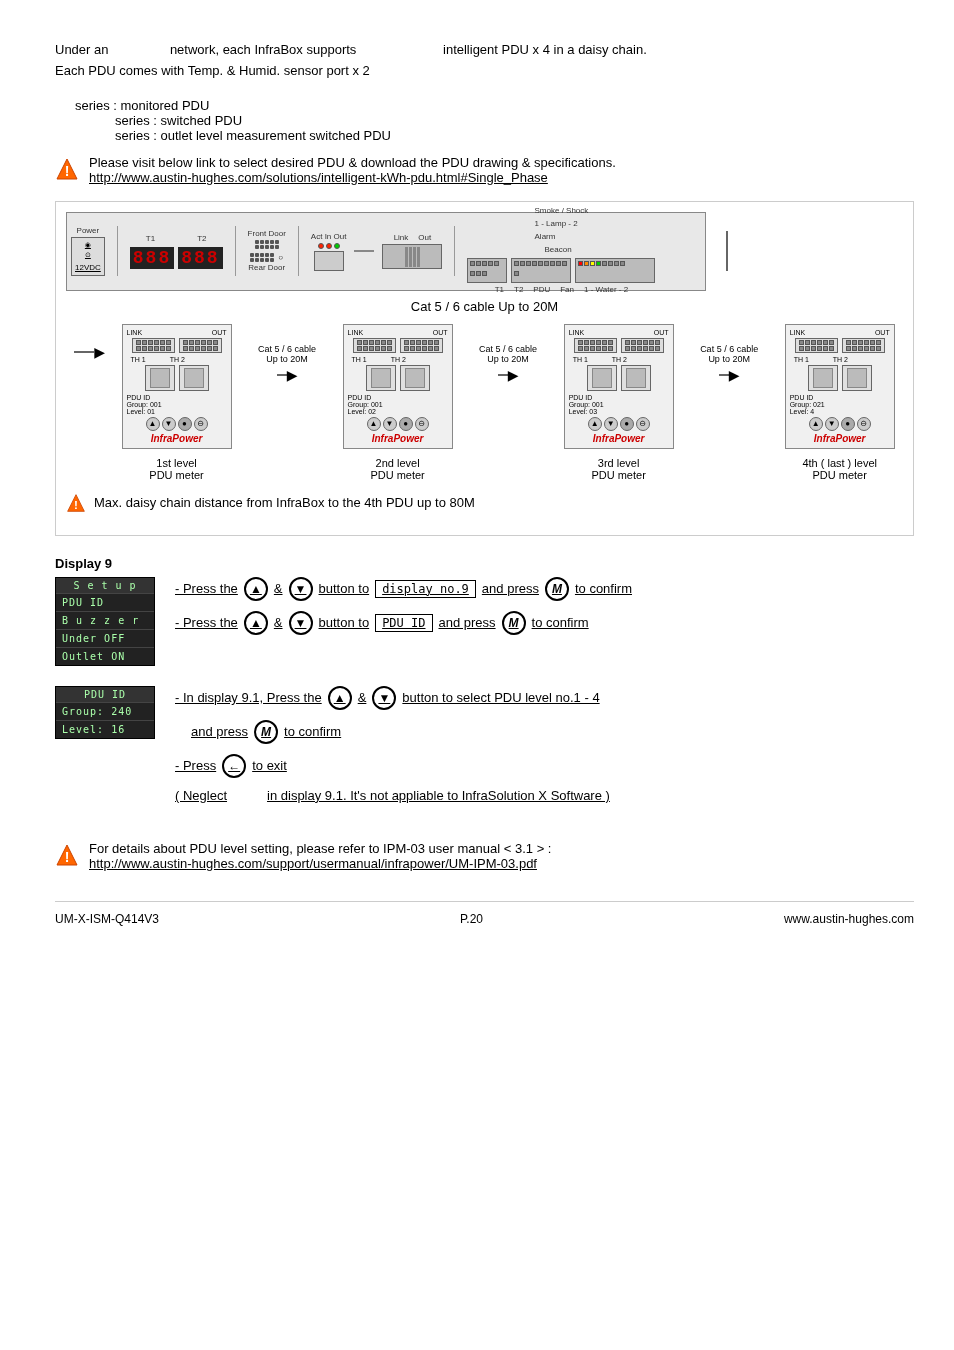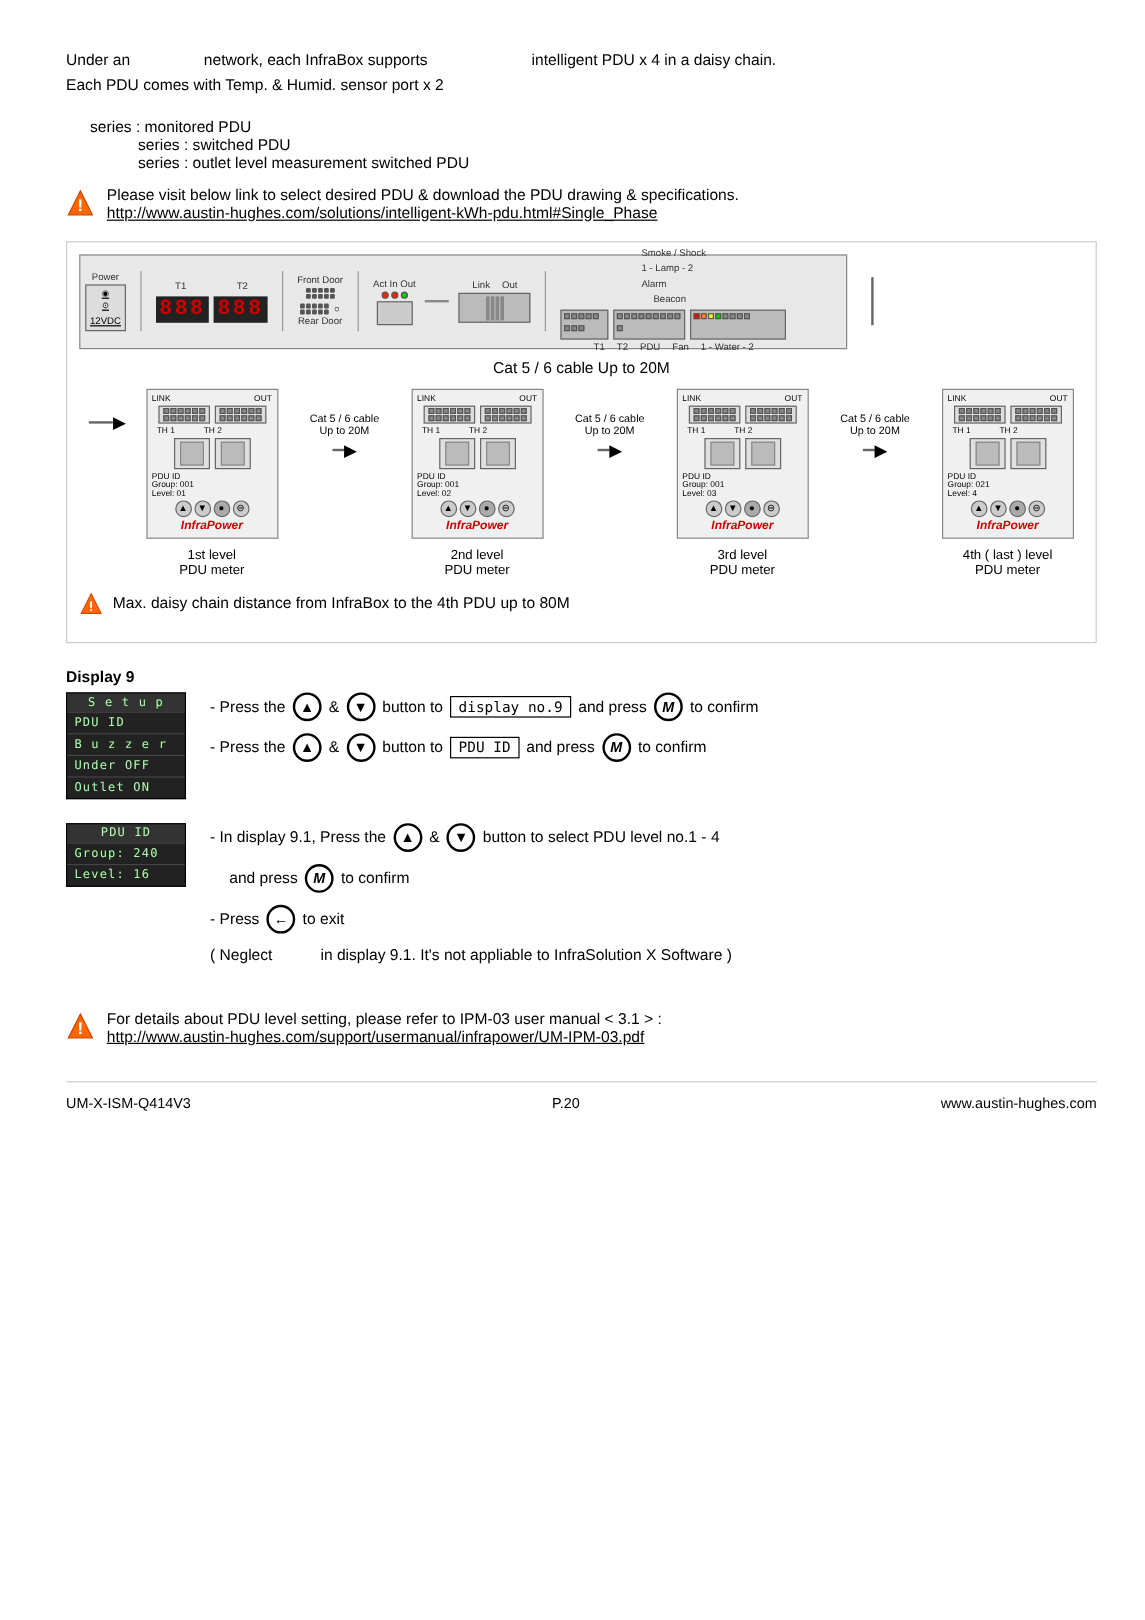--- a/index.html
+++ b/index.html
@@ -140,21 +140,21 @@
     }
     .display-panel-item {
       padding: 3px 6px;
       font-size: 10px;
       font-family: monospace;
       border-top: 1px solid #444;
       color: #aaffaa;
       letter-spacing: 1px;
     }
 
-    .display-instructions { flex: 1; }
+    .display-instructions { flex: 1; text-decoration: underline; }
     .instruction-row {
       display: flex;
       align-items: center;
       gap: 6px;
       margin-bottom: 10px;
       font-size: 13px;
       flex-wrap: wrap;
     }
 
     .circle-btn {

